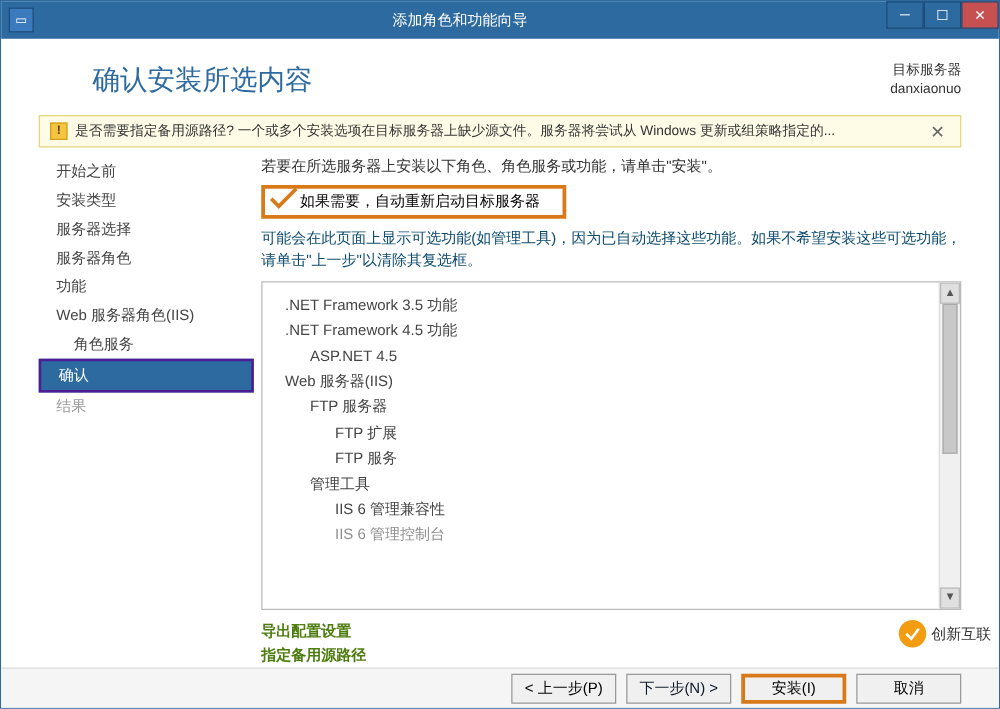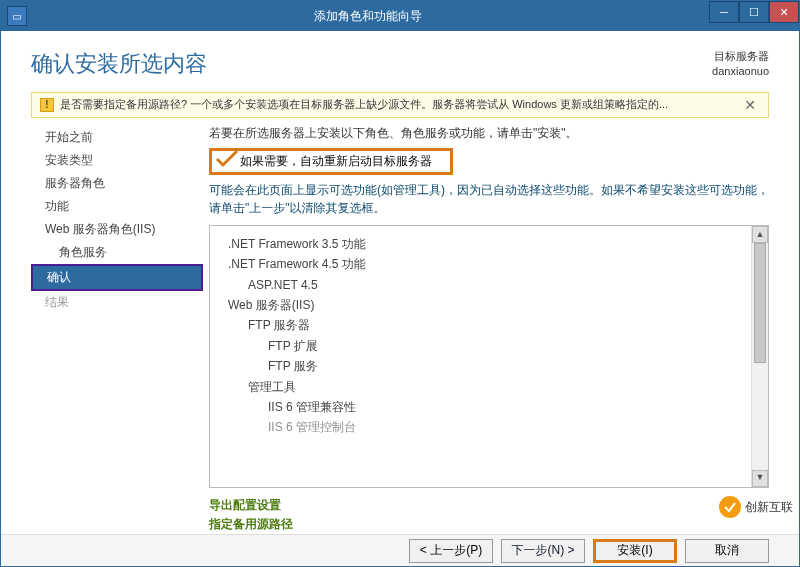--- a/index.html
+++ b/index.html
@@ -5,21 +5,21 @@
 * { box-sizing: border-box; margin: 0; padding: 0; }
 body { font-family: "Microsoft YaHei", "Segoe UI", sans-serif; font-size: 12px; background: #fff; }
 .window { width: 800px; height: 567px; border: 1px solid #2c6aa0; display: flex; flex-direction: column; position: relative; }
 .titlebar { height: 30px; background: #2c6aa0; color: #fff; display: flex; align-items: center; position: relative; }
 .title-icon { width: 20px; height: 20px; margin-left: 6px; background: #3b7abd; border: 1px solid #1a4a75; display: flex; align-items: center; justify-content: center; font-size: 10px; }
 .title-text { flex: 1; text-align: center; font-size: 12px; }
 .win-controls { display: flex; }
 .win-btn { width: 30px; height: 22px; background: #2c6aa0; color: #fff; display: flex; align-items: center; justify-content: center; border: 1px solid #1a4a75; font-size: 11px; cursor: pointer; margin-top: -8px; }
 .win-btn.close { background: #c75050; }
 .content { flex: 1; background: #fff; display: flex; flex-direction: column; padding: 0; }
-.header-area { padding: 18px 30px 8px 30px; display: flex; justify-content: space-between; align-items: flex-start; }
+.header-area { padding: 18px 30px 8px 30px; display: flex; justify-content: space-between; align-items: flex-start; margin-left: 43px; }
 .page-title { color: #2c6aa0; font-size: 22px; font-weight: normal; }
 .target { text-align: right; color: #333; font-size: 11px; line-height: 1.4; }
 .warning-bar { margin: 4px 30px 6px 30px; background: #fefbe6; border: 1px solid #e6d87a; padding: 4px 8px; display: flex; align-items: center; font-size: 11px; color: #333; }
 .warn-icon { width: 14px; height: 14px; background: #f5c542; border: 1px solid #d4a017; margin-right: 6px; display: flex; align-items: center; justify-content: center; font-size: 10px; font-weight: bold; color: #5a3e00; }
 .warn-text { flex: 1; }
 .warn-close { cursor: pointer; font-size: 14px; padding: 0 4px; color: #666; }
 .main-body { flex: 1; display: flex; padding: 0 30px 0 30px; overflow: hidden; }
 .sidebar { width: 170px; padding-top: 2px; font-size: 12px; color: #444; }
 .sb-item { padding: 3px 6px 3px 14px; cursor: pointer; white-space: nowrap; }
 .sb-item.indent { padding-left: 28px; }
@@ -74,20 +74,21 @@
     <div class="warning-bar">
       <div class="warn-icon">!</div>
       <div class="warn-text">是否需要指定备用源路径? 一个或多个安装选项在目标服务器上缺少源文件。服务器将尝试从 Windows 更新或组策略指定的...</div>
       <div class="warn-close">✕</div>
     </div>
 
     <div class="main-body">
       <div class="sidebar">
         <div class="sb-item">开始之前</div>
         <div class="sb-item">安装类型</div>
+        <div class="sb-item">服务器选择</div>
         <div class="sb-item">服务器角色</div>
         <div class="sb-item">功能</div>
         <div class="sb-item">Web 服务器角色(IIS)</div>
         <div class="sb-item indent">角色服务</div>
         <div class="sb-item active">确认</div>
         <div class="sb-item disabled">结果</div>
       </div>
 
       <div class="right-pane">
         <div class="instr">若要在所选服务器上安装以下角色、角色服务或功能，请单击"安装"。</div>

